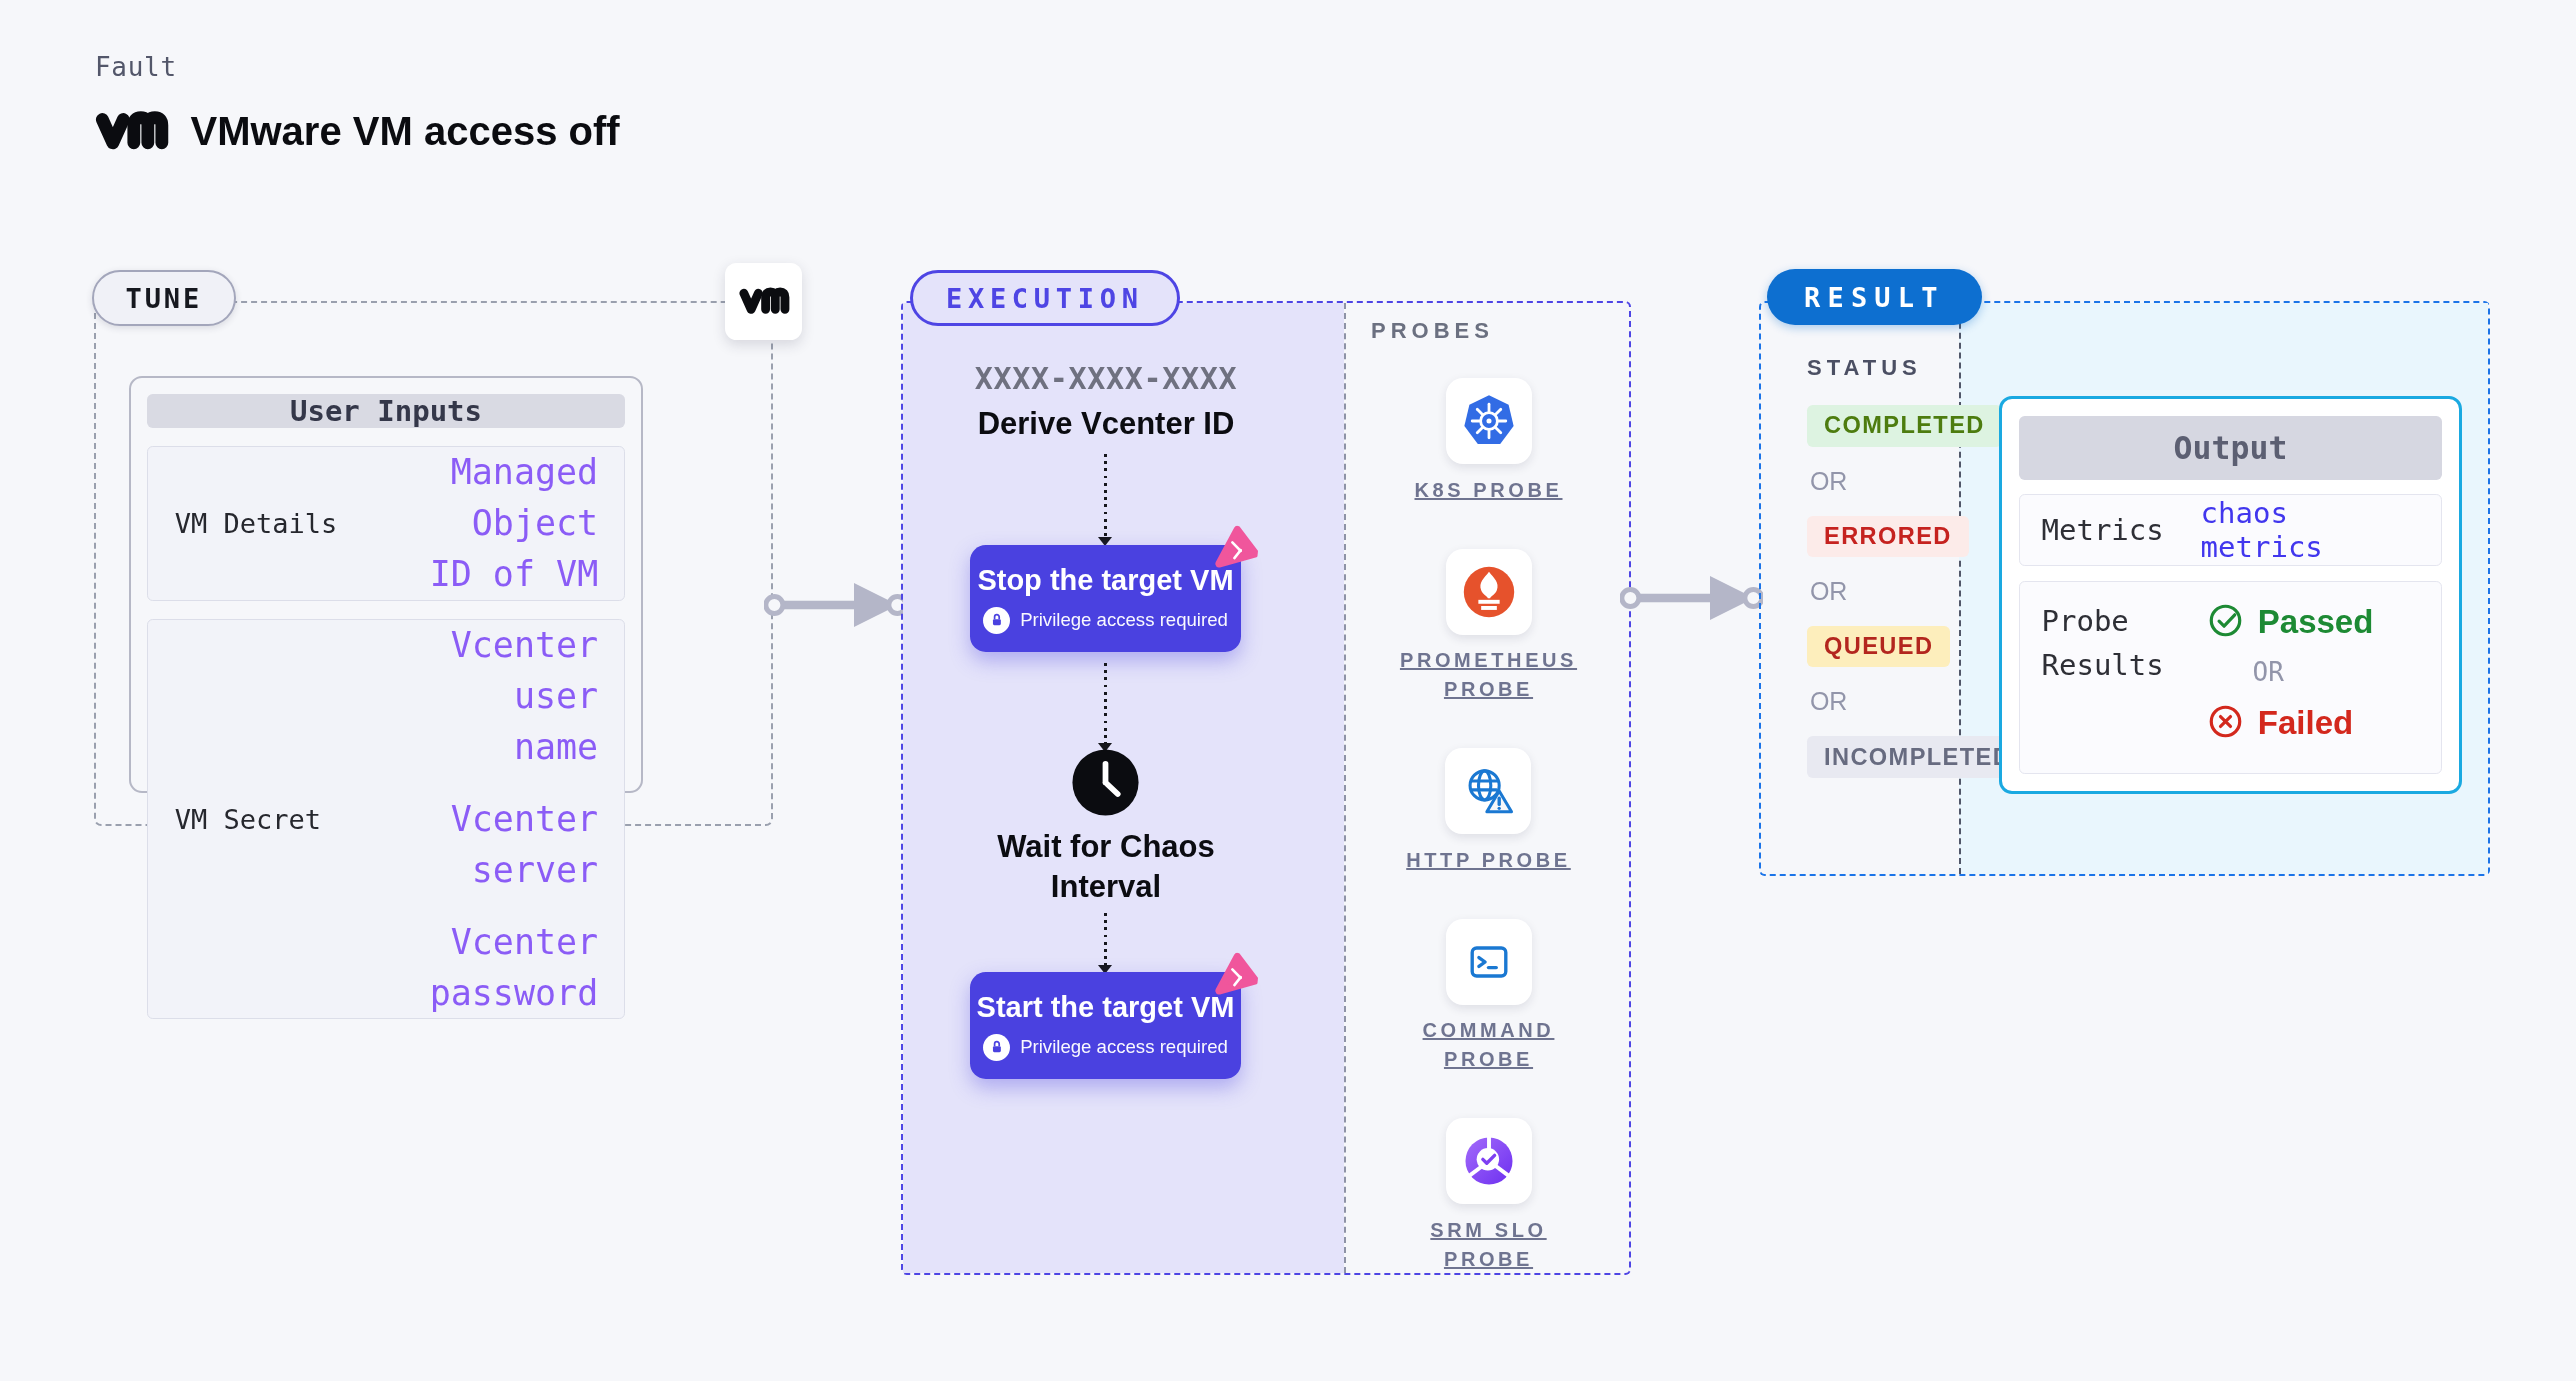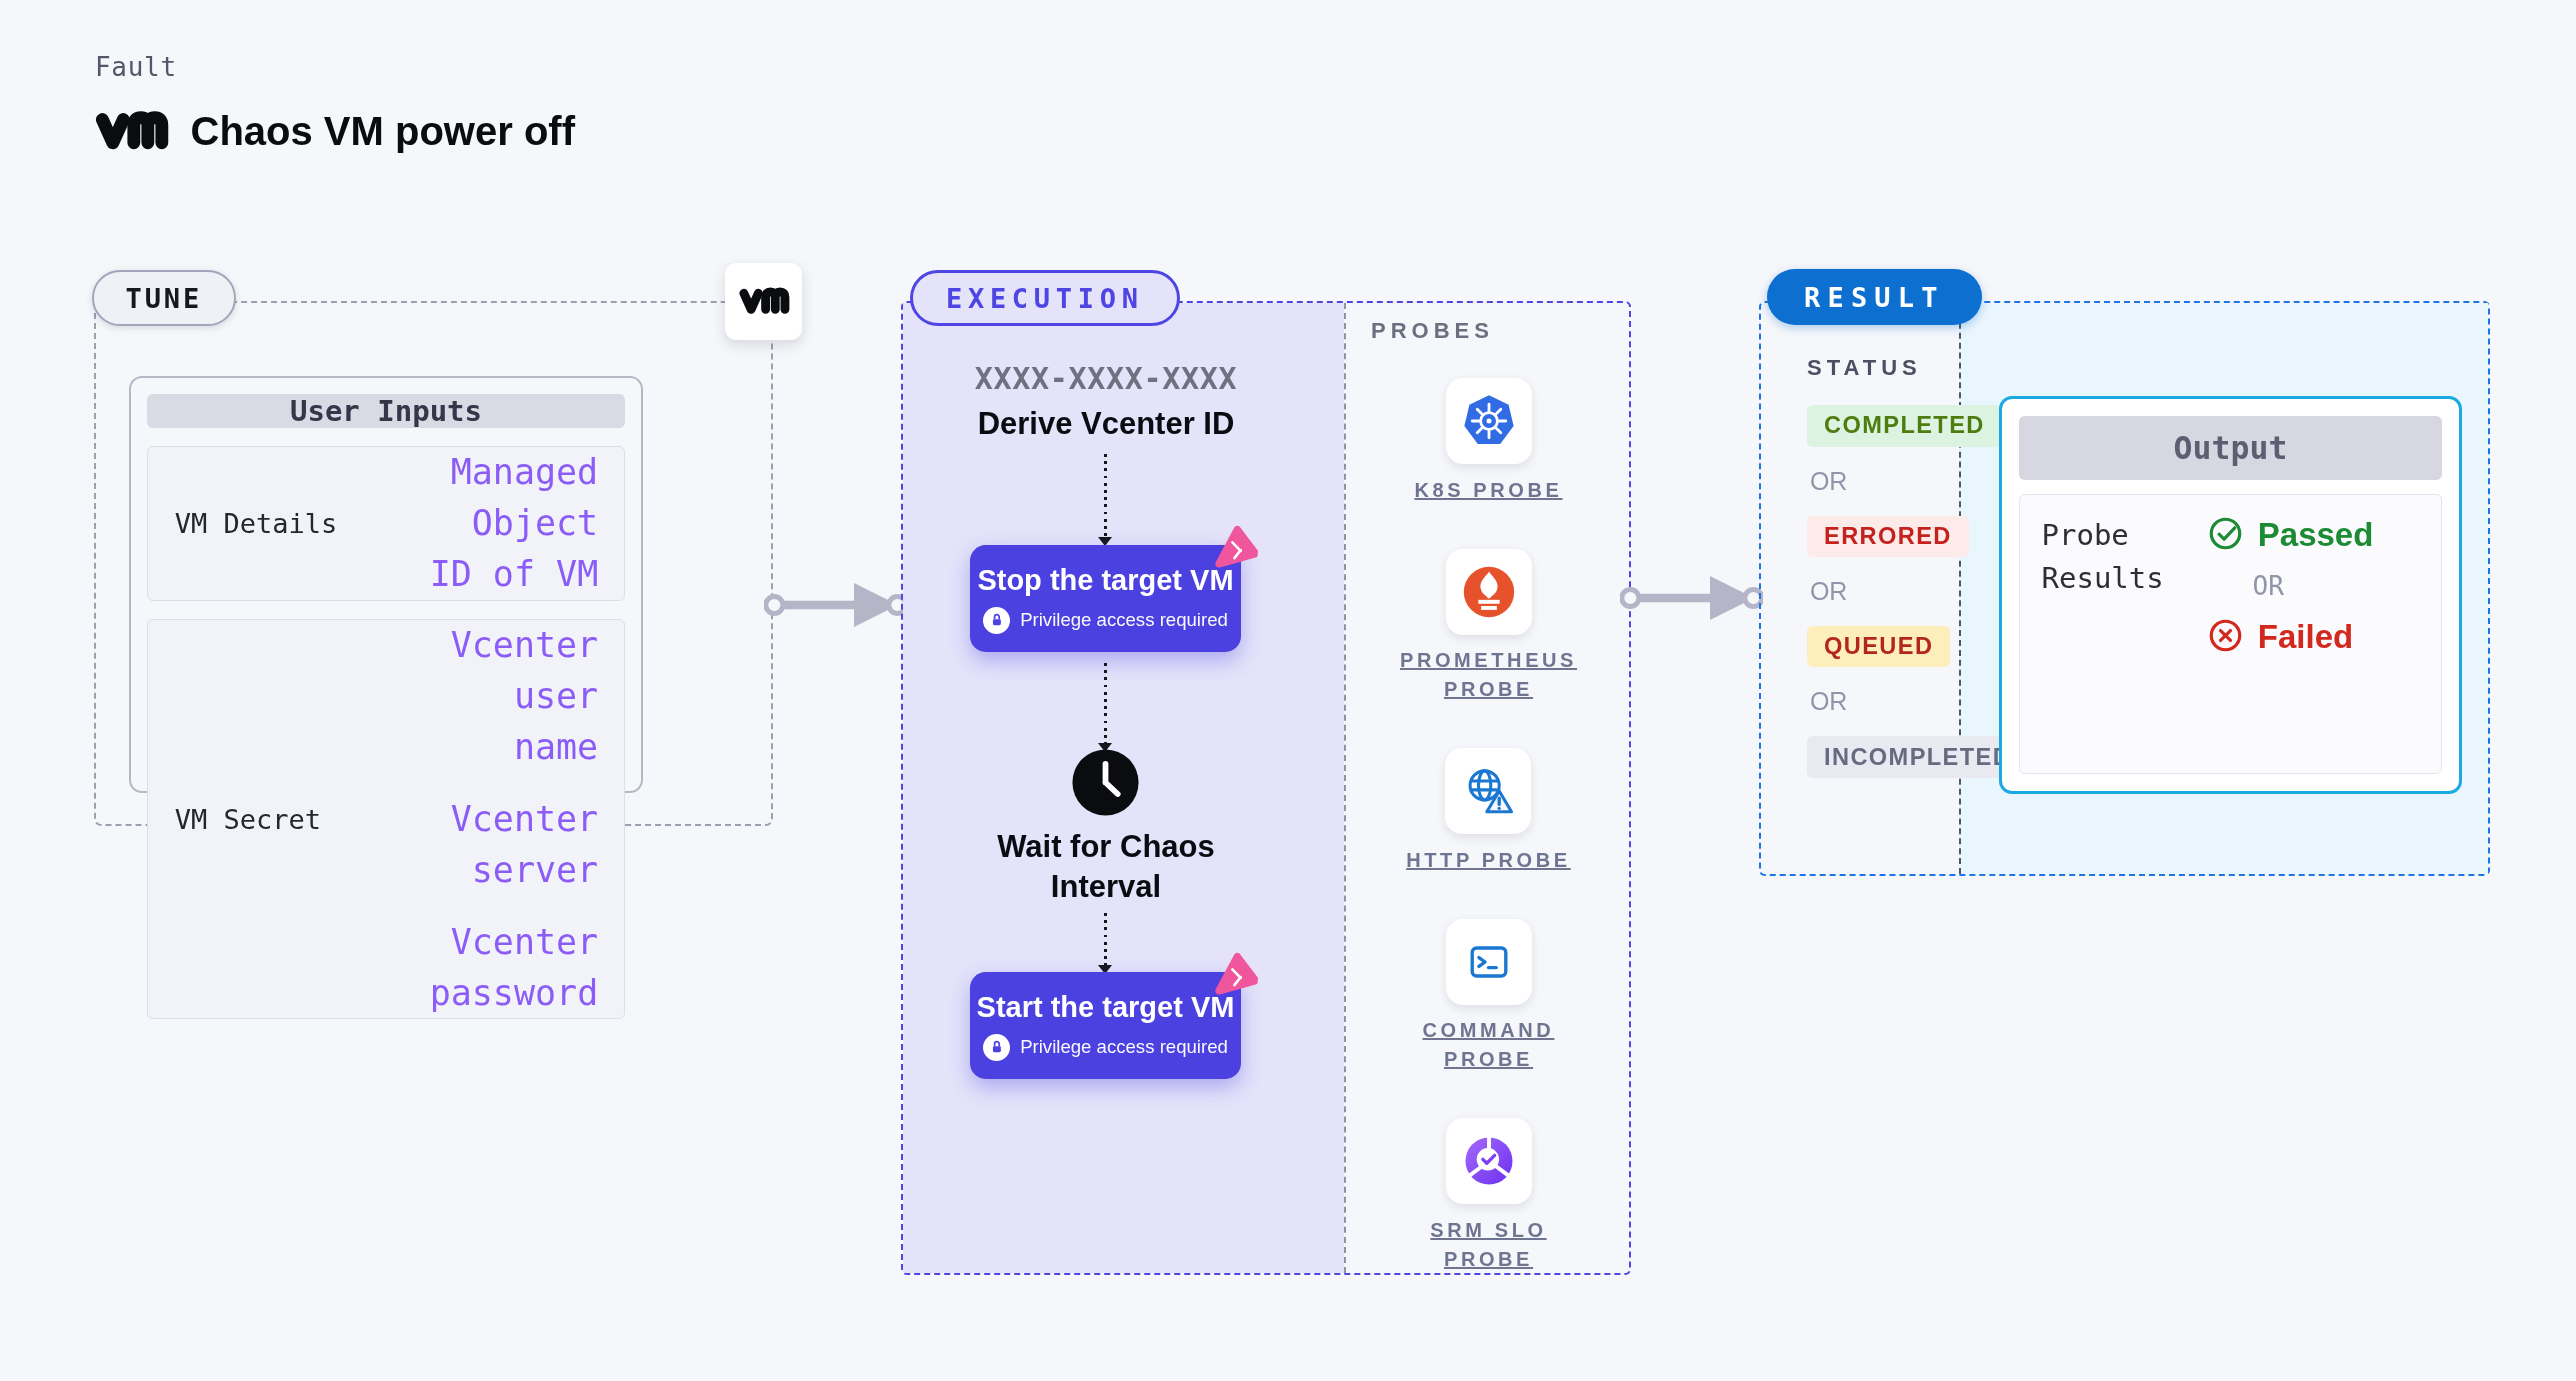--- a/index.html
+++ b/index.html
@@ -121,21 +121,21 @@
   <div class="abs kicker">Fault</div>
   <div class="abs title-row">
     <span class="vm-logo">
       <svg width="75" height="42" viewBox="0 0 64 36">
         <g stroke="#0b0c10" stroke-width="11" stroke-linecap="round" stroke-linejoin="round" fill="none">
           <path d="M7,9 L16,29 L25,9"></path>
           <path d="M34,29 L34,14 Q34,7.5 40,7.5 Q46,7.5 46,14 L46,29 M46,14 Q46,7.5 52,7.5 Q58,7.5 58,14 L58,29"></path>
         </g>
       </svg>
     </span>
-    <span class="page-title sans">Chaos VM power off</span>
+    <span class="page-title sans">VMware VM access off</span>
   </div>
 
   <div class="abs tune-box"></div>
   <div class="pill pill-tune">TUNE</div>
   <div class="abs vm-card">
     <span>
       <svg width="52" height="29" viewBox="0 0 64 36">
         <g stroke="#0b0c10" stroke-width="11" stroke-linecap="round" stroke-linejoin="round" fill="none">
           <path d="M7,9 L16,29 L25,9"></path>
           <path d="M34,29 L34,14 Q34,7.5 40,7.5 Q46,7.5 46,14 L46,29 M46,14 Q46,7.5 52,7.5 Q58,7.5 58,14 L58,29"></path>
@@ -342,20 +342,24 @@
     <div class="or-label">OR</div>
     <div class="badge" style="background: rgb(252, 235, 233); color: rgb(197, 34, 31);">ERRORED</div>
     <div class="or-label">OR</div>
     <div class="badge" style="background: rgb(253, 238, 188); color: rgb(179, 38, 30);">QUEUED</div>
     <div class="or-label">OR</div>
     <div class="badge" style="background: rgb(232, 233, 241); color: rgb(103, 107, 128);">INCOMPLETED</div>
   </div>
 
   <div class="abs output-card">
     <div class="out-header">Output</div>
+    <div class="out-row out-metrics">
+      <div class="out-label">Metrics</div>
+      <div class="out-value">chaos metrics</div>
+    </div>
     <div class="out-row out-results">
       <div class="out-label" style="width:165px;">Probe Results</div>
       <div class="res-col">
         <div class="res-line">
           <span>
             <svg width="37" height="37" viewBox="0 0 52 52">
               <circle cx="26" cy="26" r="20" fill="none" stroke="#1d8a34" stroke-width="4.5"></circle>
               <path d="M17,27 l7,7 l15,-16" fill="none" stroke="#1d8a34" stroke-width="4.5" stroke-linecap="round" stroke-linejoin="round"></path>
             </svg>
           </span>

